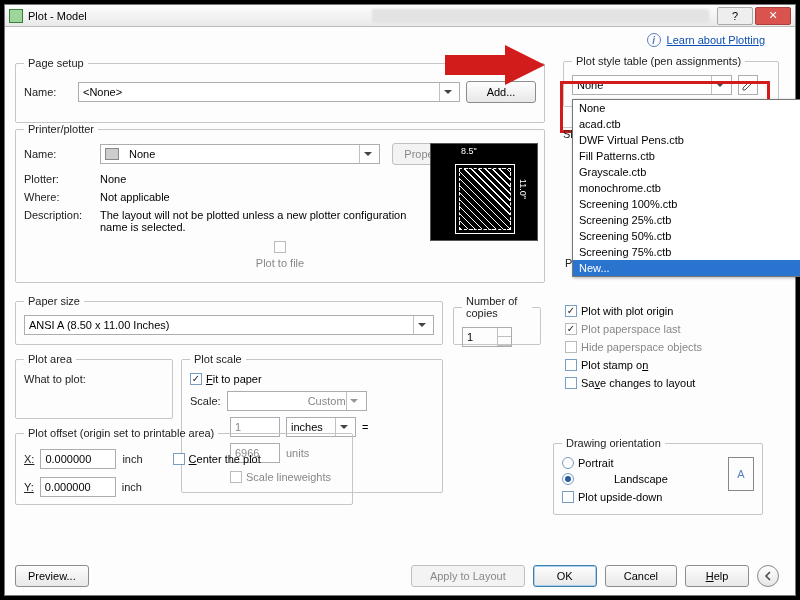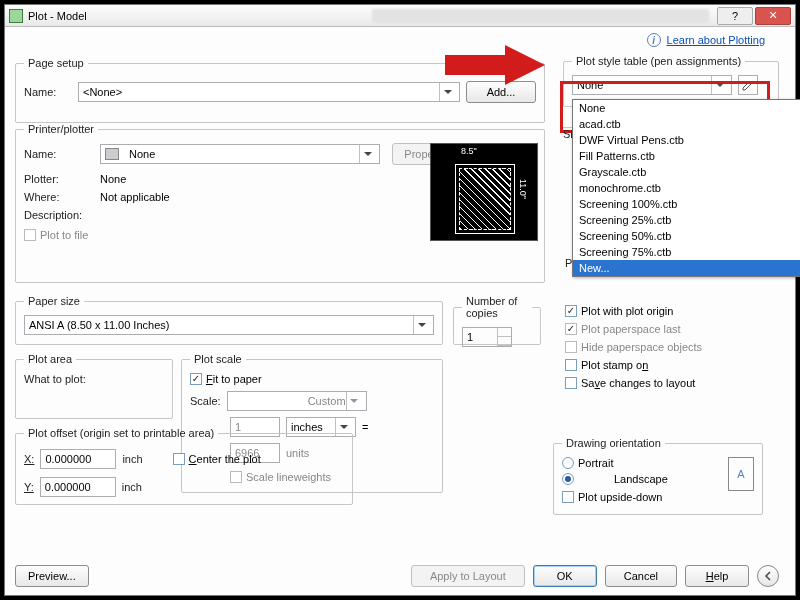--- a/index.html
+++ b/index.html
@@ -147,22 +147,23 @@
         <div class="inline" style="margin-top:8px;">
             <span class="lbl" style="width:70px;">Plotter:</span>
             <span>None</span>
           </div>
         <div class="inline" style="margin-top:6px;">
             <span class="lbl" style="width:70px;">Where:</span>
             <span>Not applicable</span>
           </div>
         <div class="inline" style="margin-top:6px; align-items:flex-start;">
             <span class="lbl" style="width:70px;">Description:</span>
-          </div>
-        <div class="chk dis" style="margin-top:8px;">
+            <span style="width:310px;">The layout will not be plotted unless a new plotter configuration name is selected.</span>
+          </div>
+        <div class="chk dis" style="margin-top:8px;flex-direction:column;">
             <span class="box"></span>
             <span>Plot to file</span>
           </div>
         <div class="thumb">
           <span class="w">8.5"</span>
           <div class="paper"></div>
           <span class="h">11.0"</span>
         </div>
       </fieldset>
     </div>

